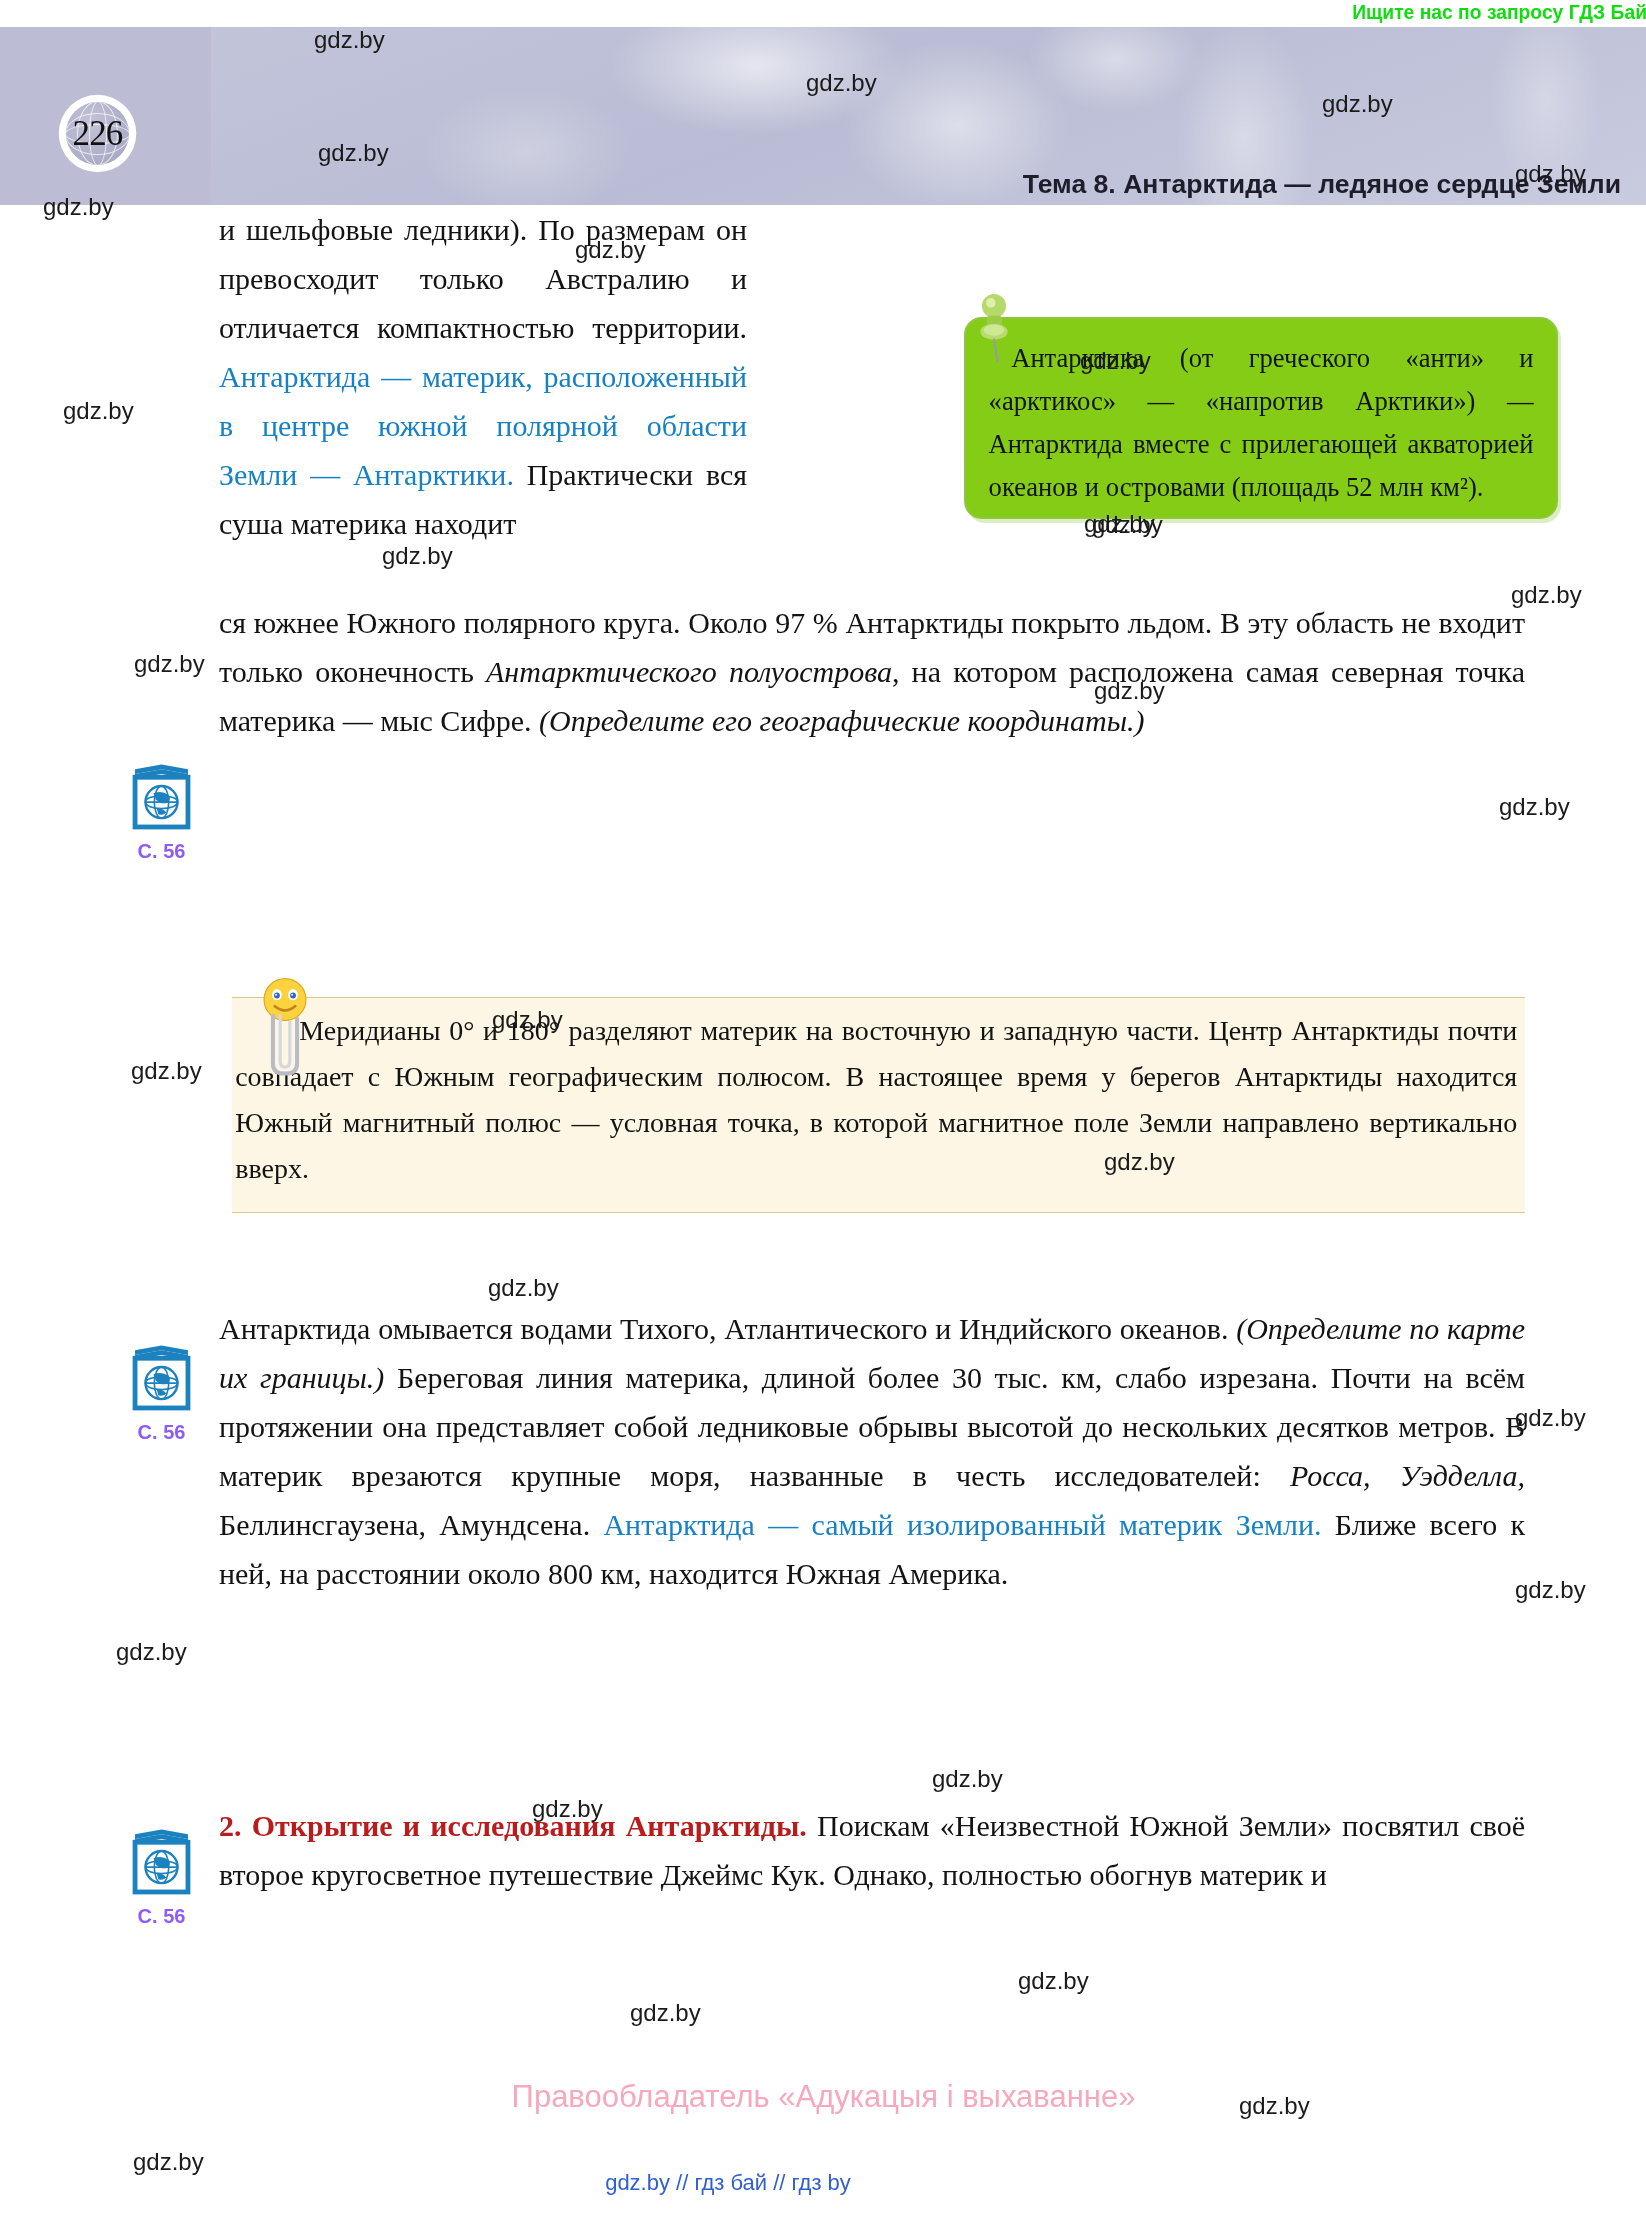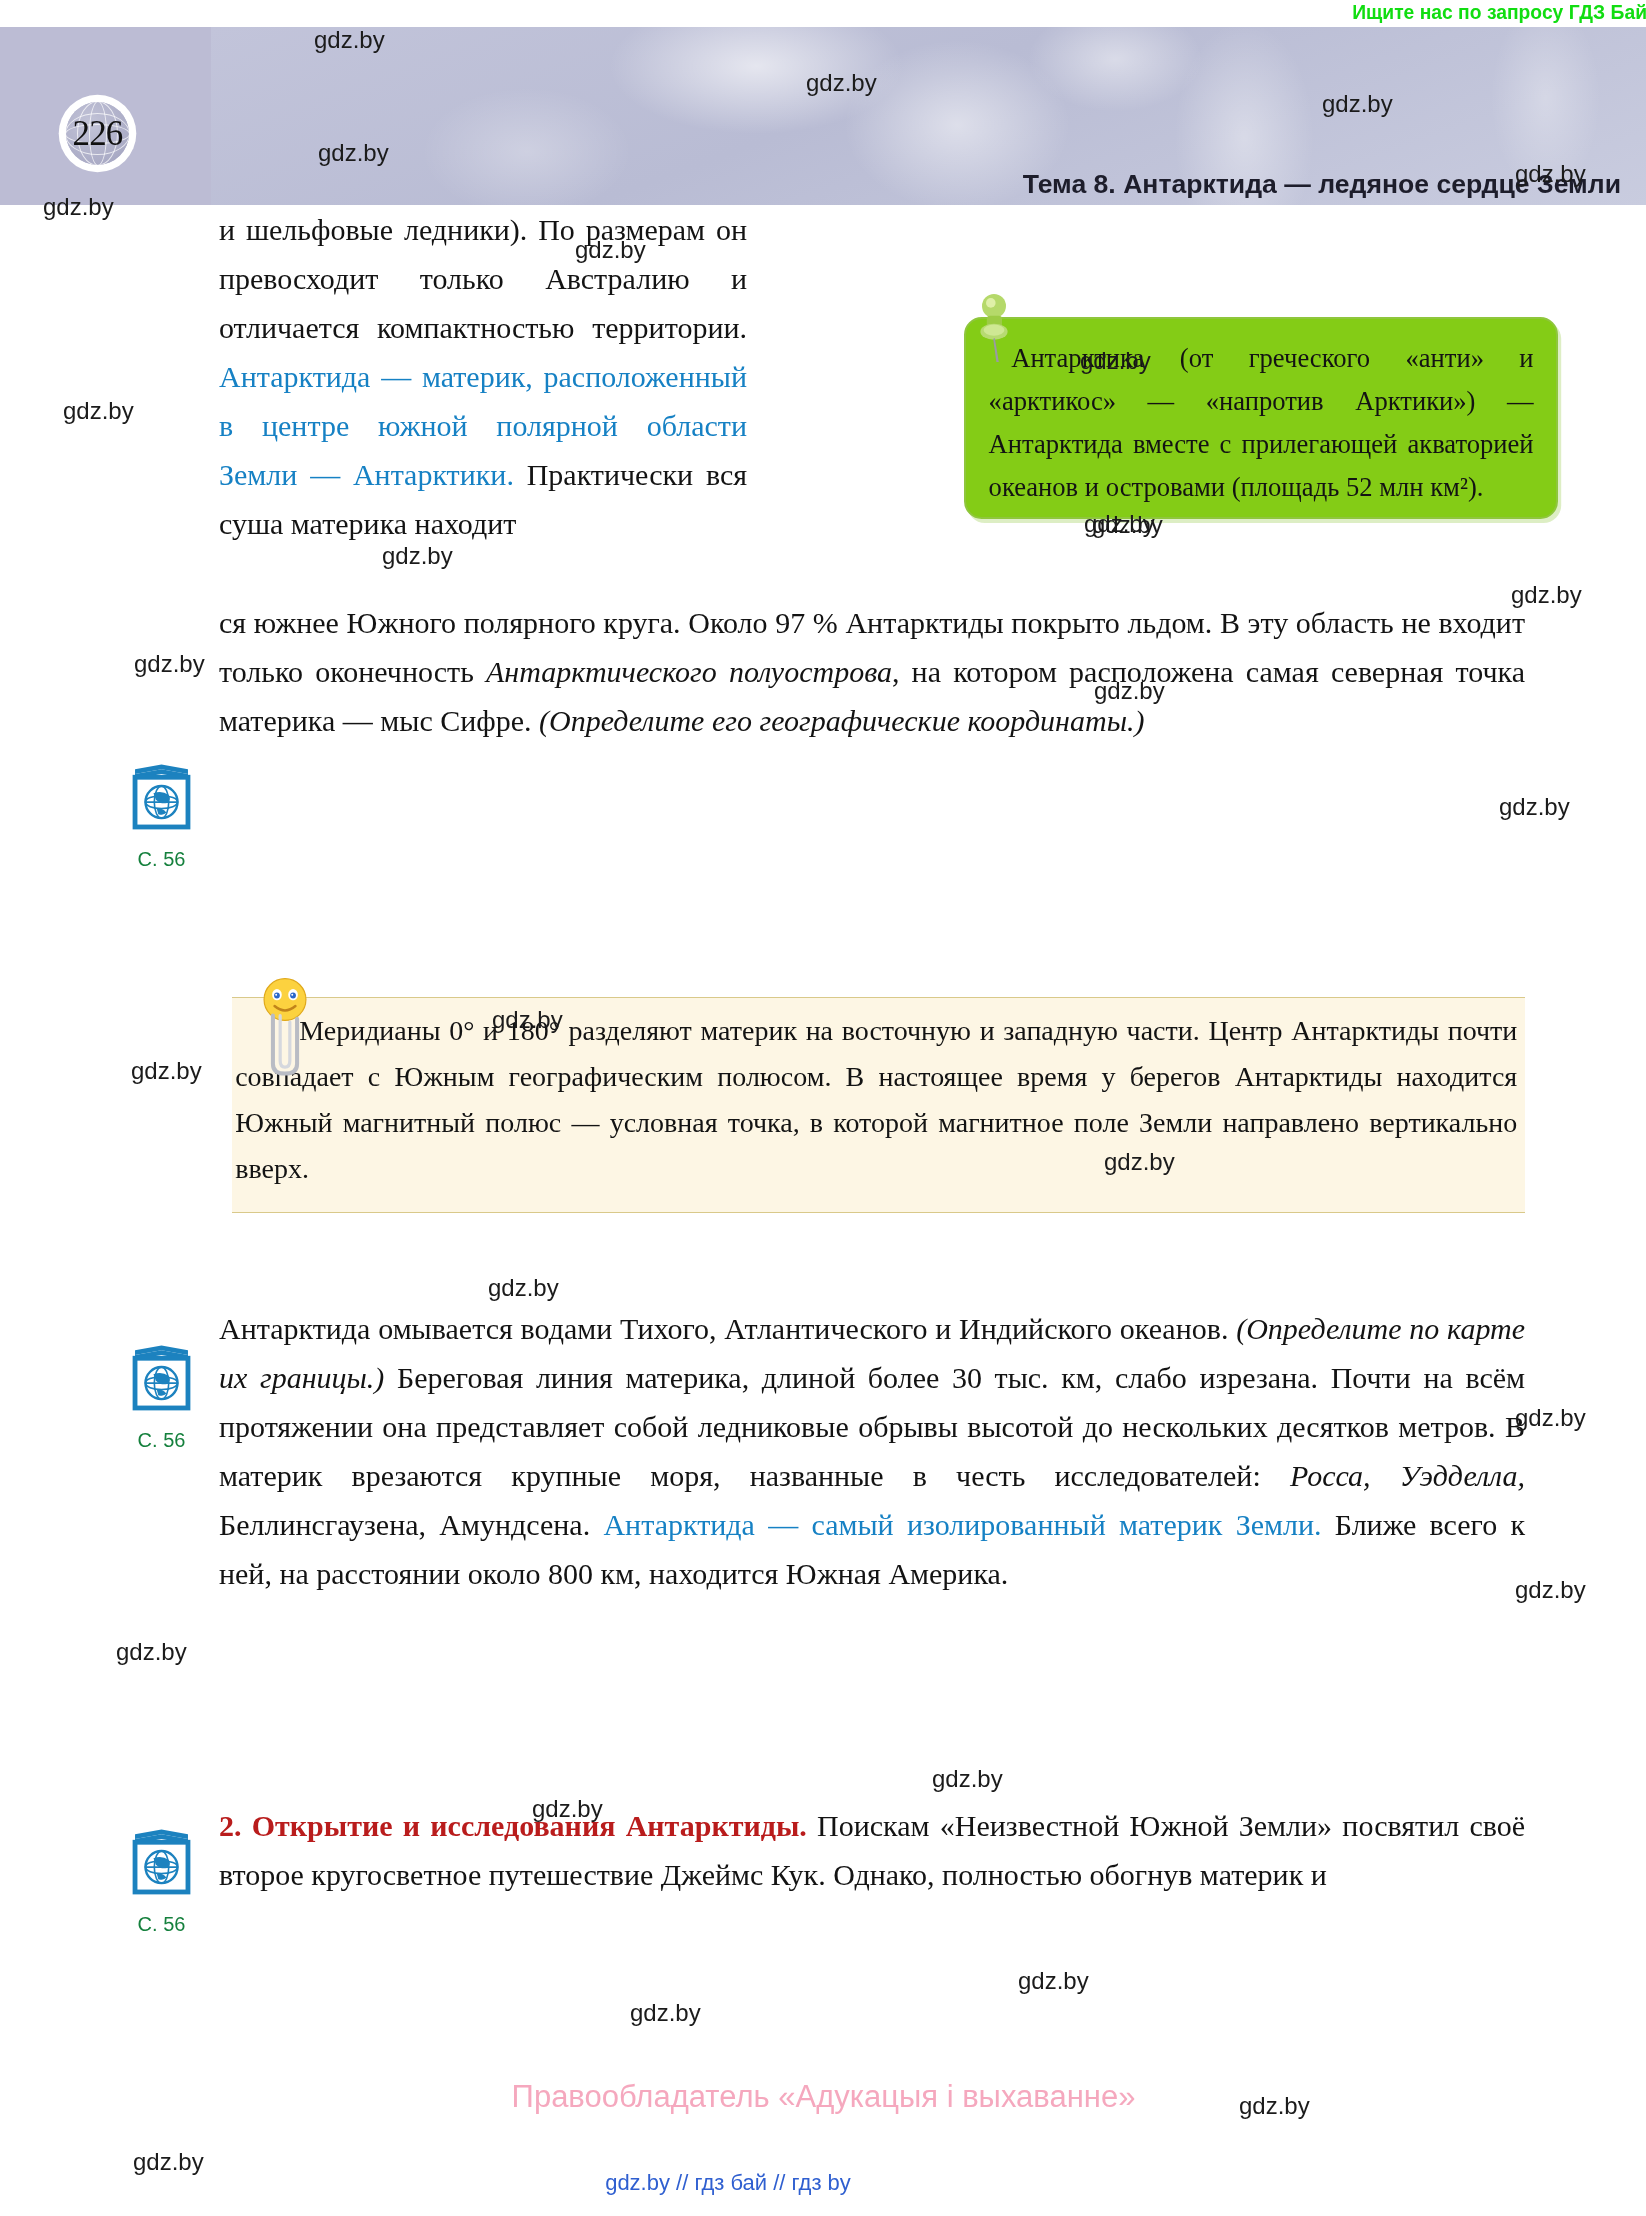--- a/index.html
+++ b/index.html
@@ -134,21 +134,21 @@
     padding-left:3.2px;padding-right:4.8px;box-sizing:border-box;
   }
   #smiley-clip-icon{
     position:absolute;left:260px;top:977px;width:50px;height:103px;
   }
 
   
   .atlas-ref{position:absolute;width:97px;text-align:center;}
   .atlas-ref .label{
     font-family:"Liberation Sans", sans-serif;
-    font-size:20px;color:#15803d;margin-top:9px;display:block;
+    font-size:20px;color:#8b5cf6;margin-top:1px;display:block;font-weight:bold;
   }
   #atlas-ref-1{left:113px;top:758px;}
   #atlas-ref-2{left:113px;top:1339px;}
   #atlas-ref-3{left:113px;top:1823px;}
 
   
   #footer-copyright{
     position:absolute;left:0;top:2079px;width:1647px;text-align:center;
     font-family:"Liberation Sans", sans-serif;
     font-size:31px;color:#f5a8be;

